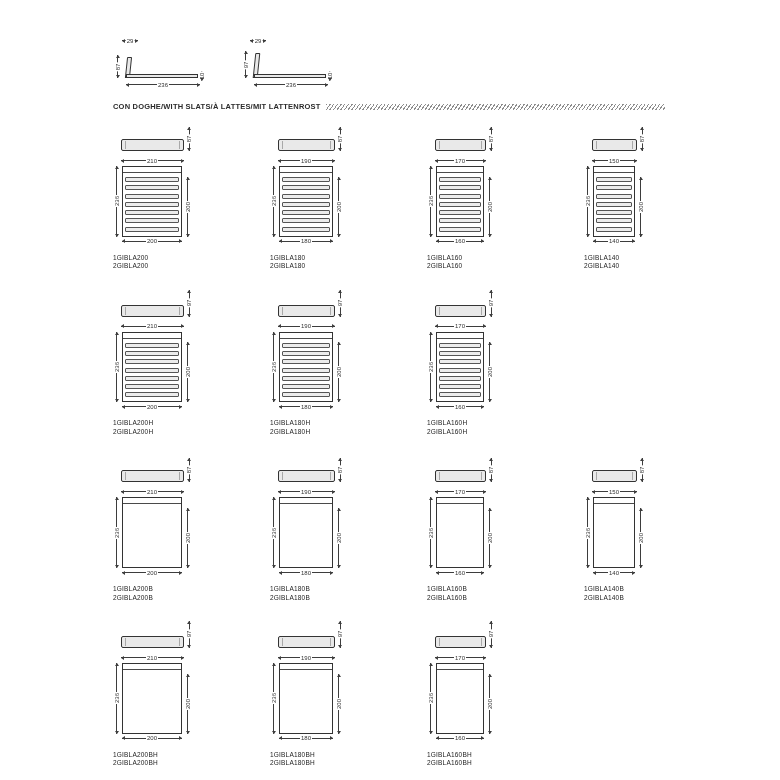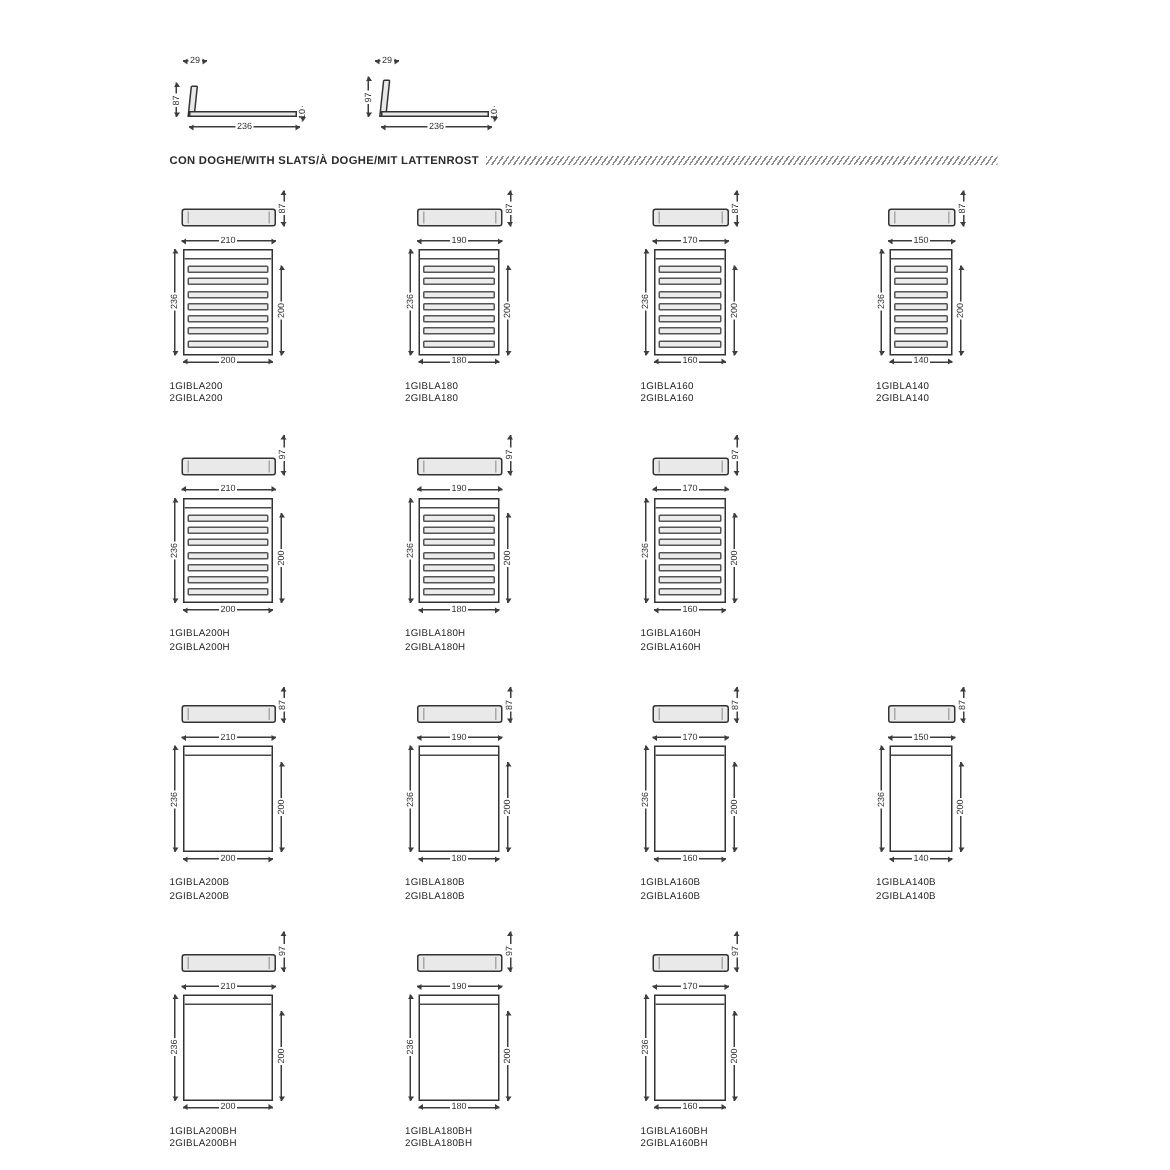--- a/index.html
+++ b/index.html
@@ -124,21 +124,21 @@
         <div class="hdim sv-len">
             <span class="hlabel">236</span>
           </div>
         <div class="vdim sv-10">
             <span class="vlabel">10</span>
           </div>
       </div>
     </div>
 
     <div class="section-header">
-      <span class="section-title">CON DOGHE/WITH SLATS/À DOGHE/MIT LATTENROST</span>
+      <span class="section-title">CON DOGHE/WITH SLATS/À LATTES/MIT LATTENROST</span>
       <span class="hatch"></span>
     </div>
 
     <div class="grid">
         <div class="grid-row">
           <div class="cell">
     <div class="diagram">
       <div class="headboard-row" style="width: 63px;">
         <div class="headboard"></div>
         <div class="vdim head-dim" style="height: 24.36px;">

